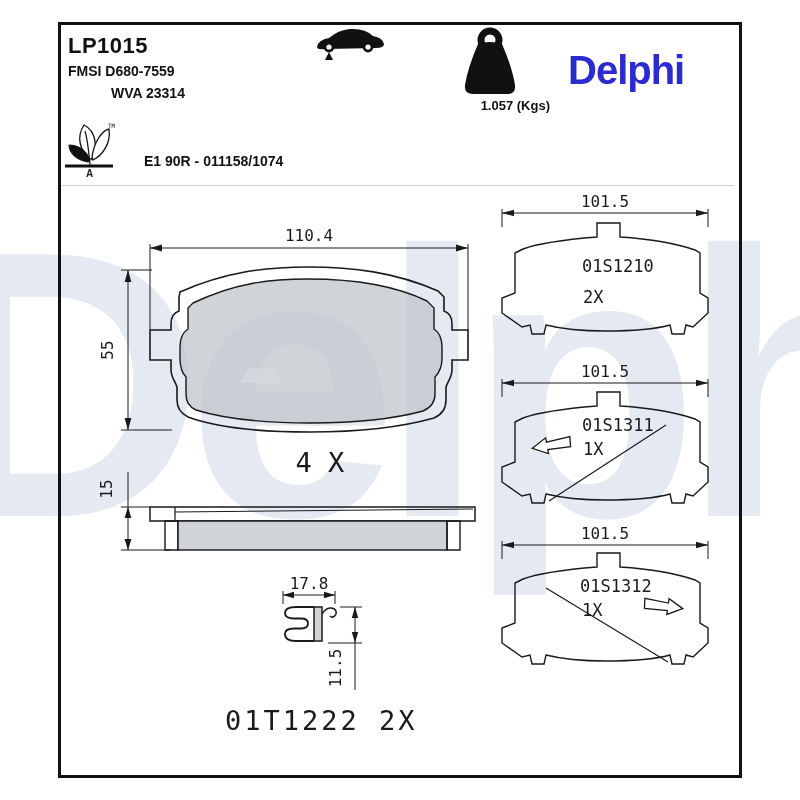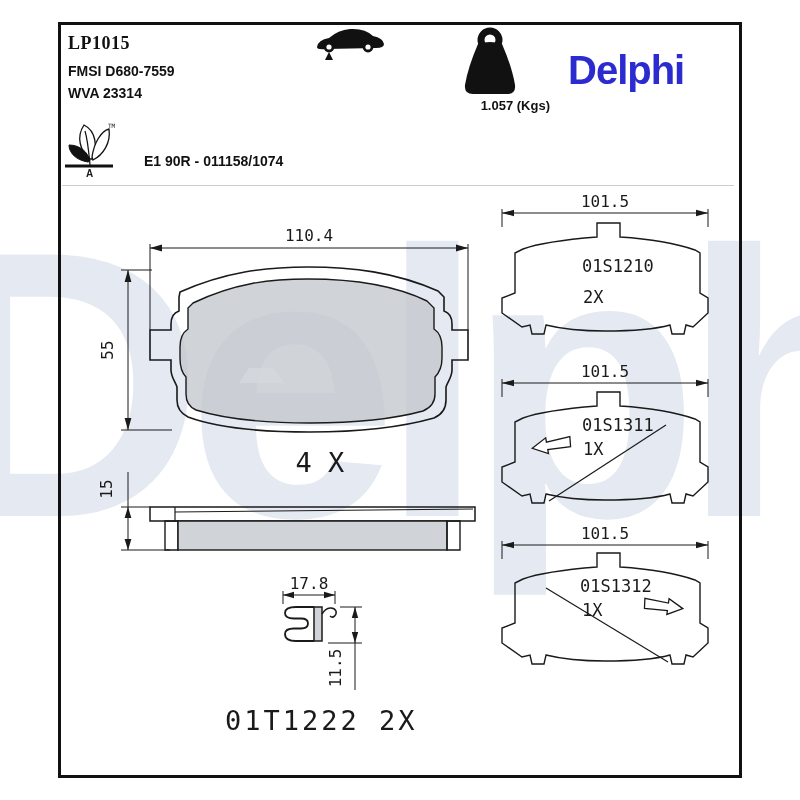--- a/index.html
+++ b/index.html
@@ -5,21 +5,21 @@
   html,body{margin:0;padding:0;background:#fff;}
   .page{position:relative;width:800px;height:800px;background:#ffffff;overflow:hidden;
         font-family:"Liberation Sans", sans-serif;color:#111;}
   .watermark{position:absolute;left:-70px;top:195px;font-size:380px;font-weight:700;
         letter-spacing:-18px;color:#e4e9f2;white-space:nowrap;z-index:1;line-height:1;
         font-family:"Liberation Sans", sans-serif;}
   .border-frame{position:absolute;left:58px;top:22px;width:678px;height:750px;
         border:3px solid #111;z-index:4;pointer-events:none;}
   .divider{position:absolute;left:62px;top:185px;width:672px;height:1px;background:#c9ced6;z-index:3;}
   .hdr{position:absolute;z-index:3;}
-  .pn-title{left:68px;top:33px;font-size:18px;font-weight:700;letter-spacing:.5px;font-family:Liberation Serif, serif;}
+  .pn-title{left:68px;top:33px;font-size:22px;font-weight:700;letter-spacing:.5px;}
   .fmsi{left:68px;top:63px;font-size:14px;font-weight:700;}
   .wva{left:68px;top:85px;font-size:14px;font-weight:700;}
   .weight-label{left:440px;top:98px;width:110px;text-align:center;font-size:13px;font-weight:700;}
   .delphi-logo{left:568px;top:48px;font-size:40px;font-weight:700;letter-spacing:-1px;
         color:#2b2bd0;z-index:3;position:absolute;}
   .homologation{left:118px;top:153px;font-size:14px;font-weight:700;padding-left:26px;}
   .lockheed{position:absolute;right:72px;top:740px;z-index:3;
         font-family:"DejaVu Serif", serif;font-weight:700;font-size:26px;letter-spacing:0px;}
   .lockheed sup{font-size:13px;}
   svg.draw{position:absolute;left:0;top:0;z-index:2;}
@@ -35,21 +35,21 @@
 </style>
 </head>
 <body>
 
 <div class="page">
 
   <div class="watermark">Delphi</div>
 
   <div class="hdr pn-title" style="position:absolute;">LP1015</div>
   <div class="hdr fmsi" style="position:absolute;">FMSI D680-7559</div>
-  <div class="hdr wva" style="position:absolute;">WVA 23314</div>
+  <div class="hdr wva" style="position:absolute;margin-left:43px;">WVA 23314</div>
   <div class="hdr weight-label" style="position:absolute;text-align:right;">1.057 (Kgs)</div>
   <div class="delphi-logo">Delphi</div>
   <div class="hdr homologation" style="position:absolute;">E1 90R - 011158/1074</div>
   <div class="divider"></div>
 
   <svg class="icon car-icon" width="74" height="38" viewBox="0 0 74 38">
     <path d="M3,22 Q4,15 15,13 Q24,5 36,4 Q51,3 59,11 Q69,13 70,19 Q70,23 62,23 L12,24 Q3,25 3,22 Z" fill="#111"></path>
     <circle cx="15" cy="22" r="5.4" fill="#111"></circle>
       <circle cx="15" cy="22" r="2.6" fill="#fff"></circle>
     <circle cx="54" cy="22" r="5.4" fill="#111"></circle>

